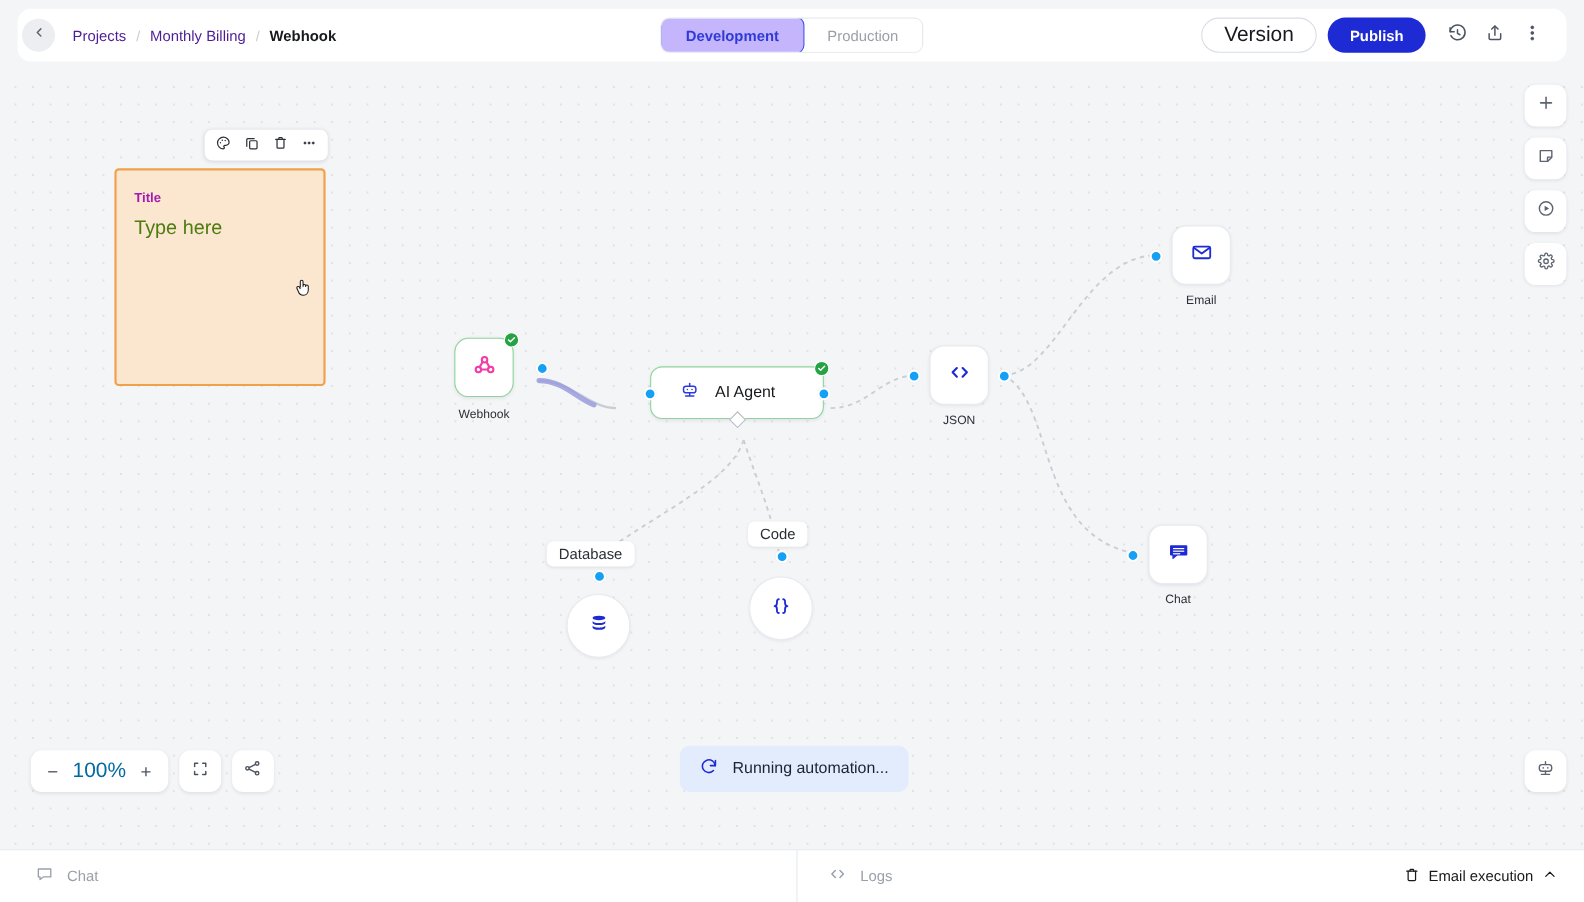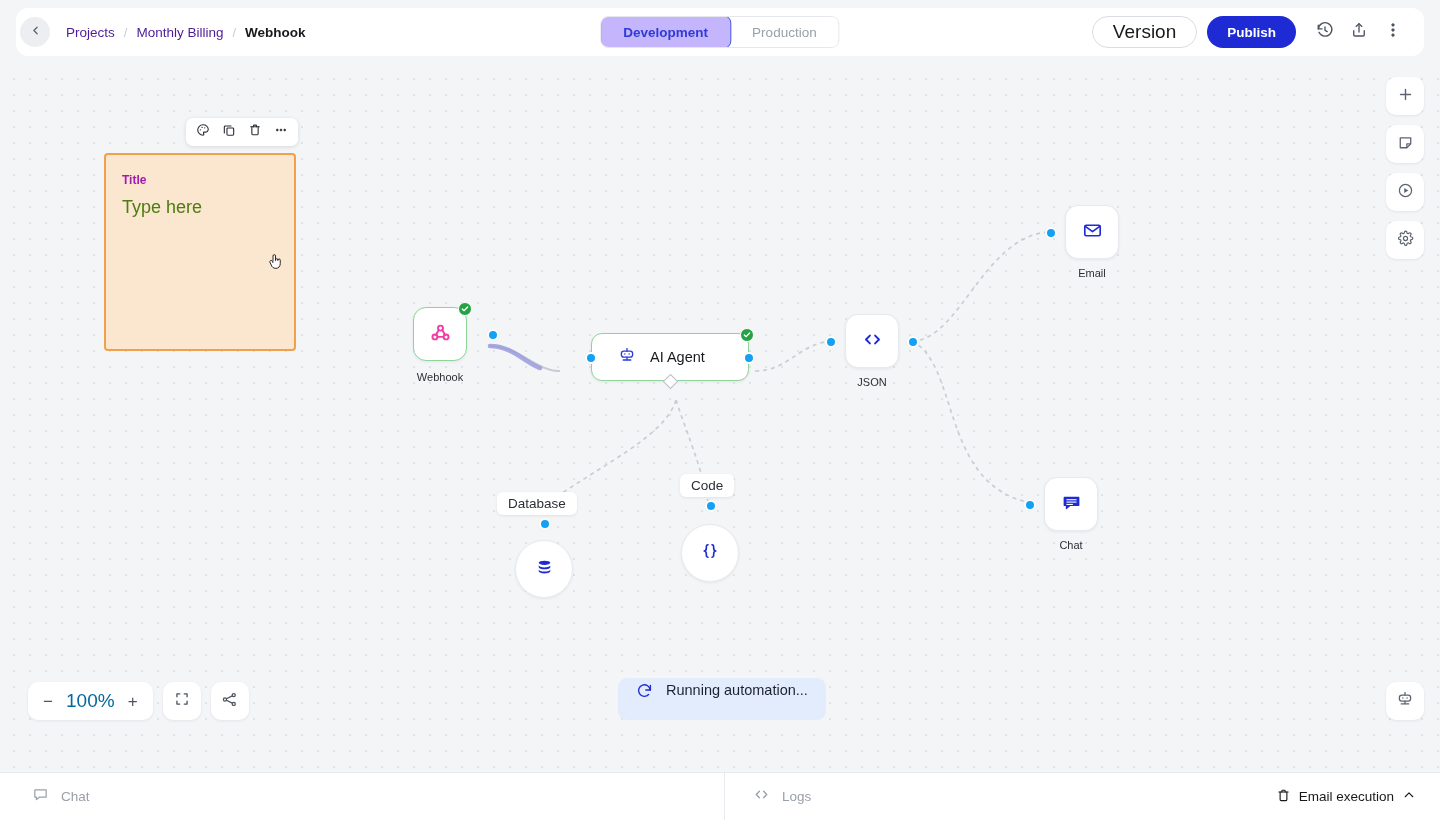--- a/index.html
+++ b/index.html
@@ -176,21 +176,21 @@
 
   .assist-btn{
     position:absolute; right:16px; bottom:52px; width:38px; height:38px;
     background:#fff; border-radius:10px; display:flex; align-items:center; justify-content:center;
     cursor:pointer; box-shadow:0 1px 3px rgba(25,30,50,.08); z-index:20;
   }
 
   
   .toast{
     position:absolute; left:618px; bottom:52px; height:42px;
-    background:#e2ecfd; border-radius:9px; display:flex; 
+    background:#e2ecfd; border-radius:9px; display:flex; align-items:center;
     padding:4px 18px; gap:13px; z-index:25;
   }
   .toast-text{ font-size:14.5px; color:#1c2230; white-space:nowrap; }
 
   
   .bottombar{
     position:absolute; left:0; bottom:0; width:1440px; height:48px;
     background:#fff; border-top:1px solid #e7eaee; display:flex; z-index:45;
   }
   .bb-left{

